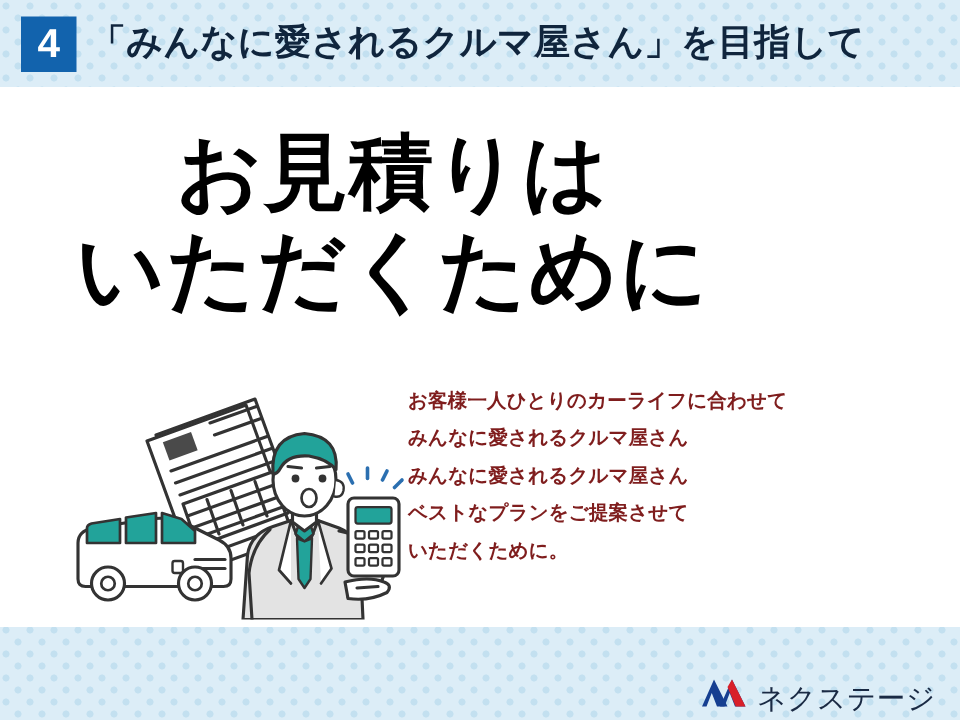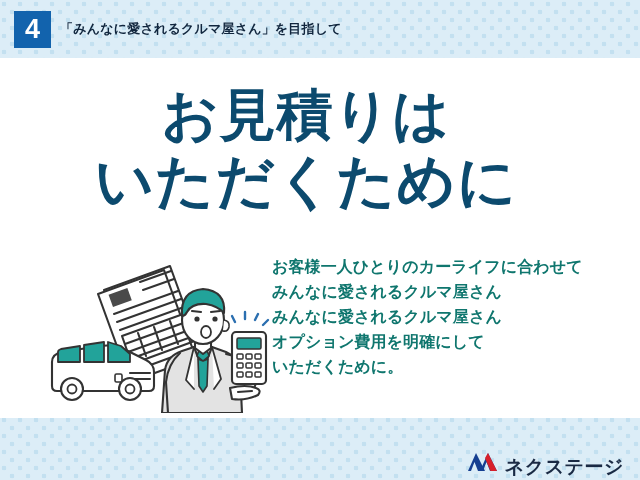--- a/index.html
+++ b/index.html
@@ -45,21 +45,21 @@
     font-size: 27px;
     font-weight: bold;
     line-height: 37px;
     text-align: center;
     letter-spacing: 0;
   }
   #header-title {
     position: absolute;
     left: 60px;
     top: 14px;
-    font-size: 13px;
+    font-size: 24px;
     font-weight: bold;
     color: #10253d;
     letter-spacing: 0.2px;
     white-space: nowrap;
     line-height: 30px;
   }
 
   
   #white-panel {
     position: absolute;
@@ -70,44 +70,43 @@
     background: #ffffff;
   }
 
   
   #headline {
     position: absolute;
     left: 0;
     top: 28px;
     width: 524px;
     text-align: center;
-    color: #0c4a6e;
+    color: #000000;
     font-weight: bold;
     letter-spacing: 1px;
     line-height: 1.02;
-    padding-left: 44px;
   }
   .headline-line {
     display: block;
     font-size: 56px;
     white-space: nowrap;
   }
   .headline-line.line2 {
     font-size: 58px;
     margin-top: 8px;
   }
 
   
   #body-copy {
     position: absolute;
     left: 272px;
     top: 196px;
     width: 360px;
-    color: #0f766e;
-    font-size: 16px;
+    color: #7f1d1d;
+    font-size: 13px;
     line-height: 25px;
     font-weight: bold;
     letter-spacing: 0.1px;
   }
   #body-copy .copy-line {
     display: block;
     white-space: nowrap;
   }
 
   
@@ -133,21 +132,21 @@
     right: 16px;
     top: 448px;
     height: 26px;
     display: flex;
     align-items: center;
     gap: 7px;
   }
   #brand-mark { display: block; }
   #brand-name {
     font-size: 19px;
-    font-weight: bold;
+    font-weight: normal;
     color: #1a2a44;
     letter-spacing: 0.5px;
     white-space: nowrap;
     line-height: 26px;
     margin-top: 12px;
   }
 </style>
 </head>
 <body>
 
@@ -265,21 +264,21 @@
           </g>
 
         </g>
       </svg>
     </div>
 
     <div id="body-copy">
       <span class="copy-line">お客様一人ひとりのカーライフに合わせて</span>
       <span class="copy-line">みんなに愛されるクルマ屋さん</span>
       <span class="copy-line">みんなに愛されるクルマ屋さん</span>
-      <span class="copy-line">オプション費用を明確にして</span>
+      <span class="copy-line">ベストなプランをご提案させて</span>
       <span class="copy-line">いただくために。</span>
     </div>
 
   </div>
 
   <div id="footer-band"></div>
 
   <div id="brand-lockup">
     <svg id="brand-mark" width="30" height="22" viewBox="0 0 30 22" xmlns="http://www.w3.org/2000/svg">
       <polygon points="0,21 8,3 17,21 10,21 6.5,12 3,21" fill="#163f91"></polygon>

